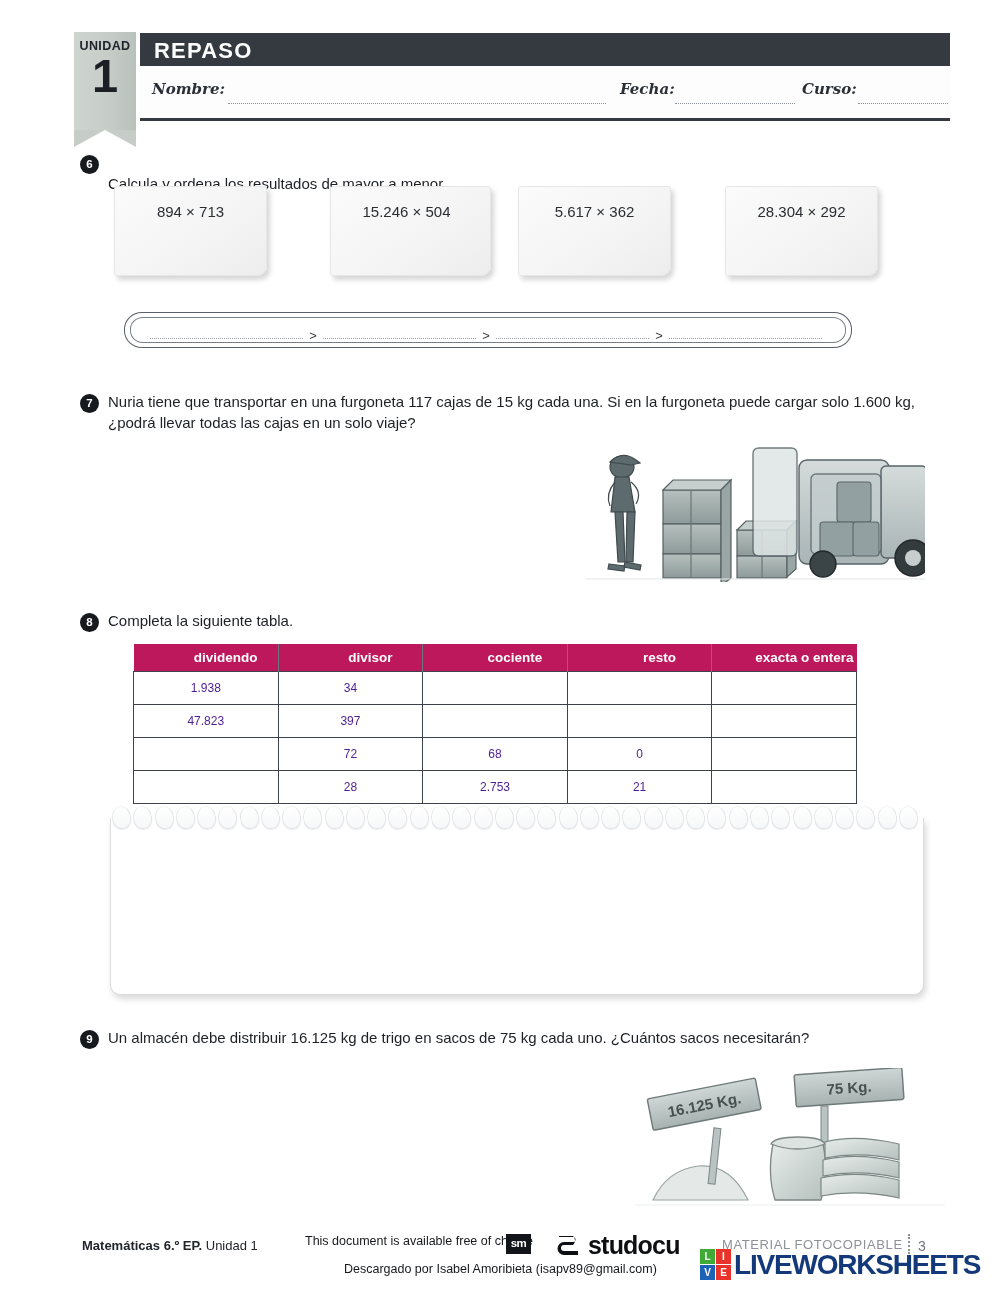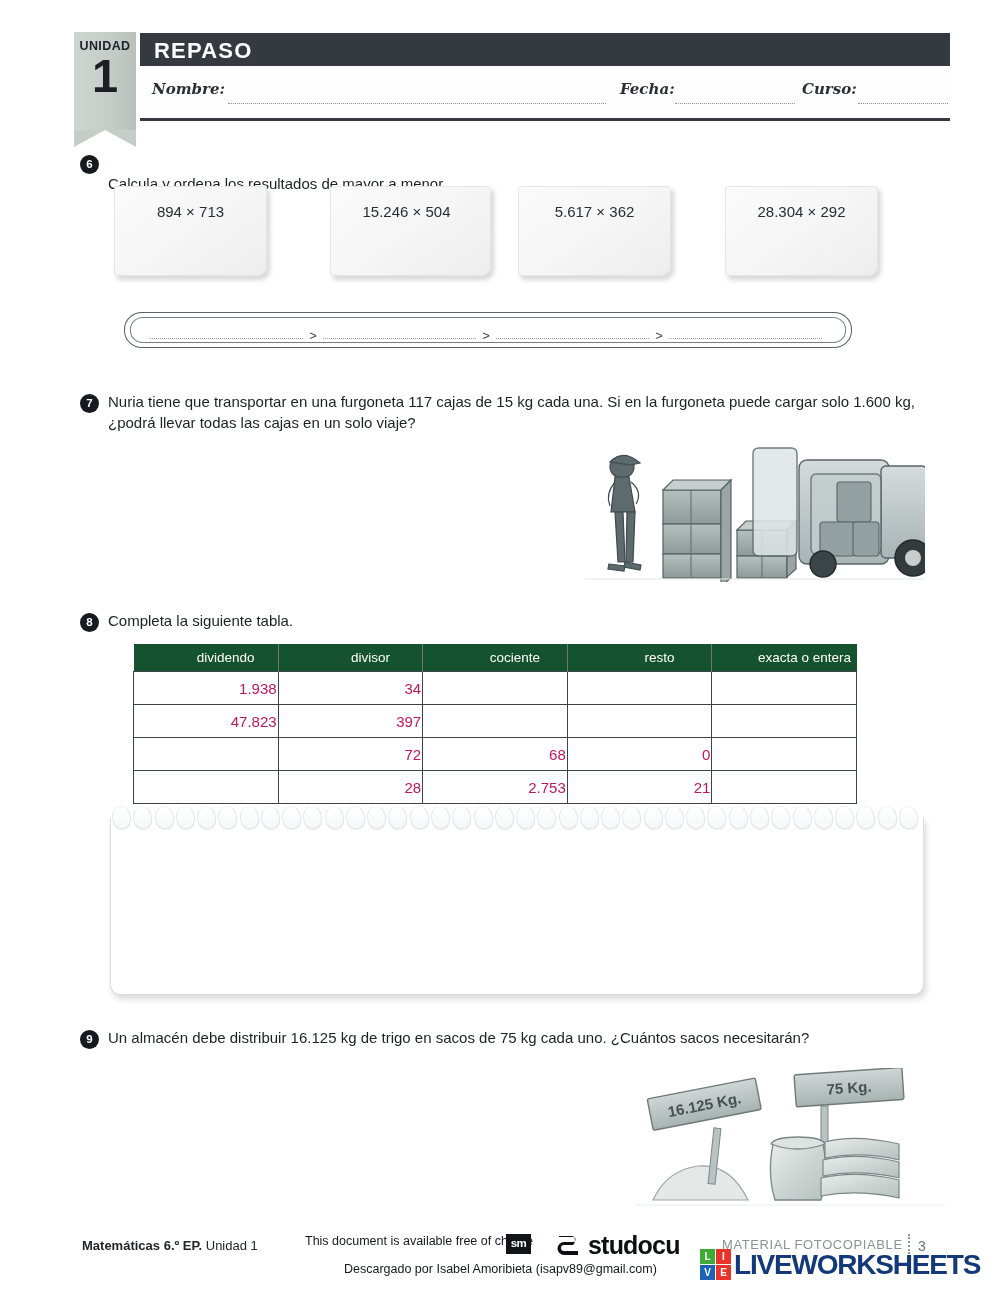--- a/index.html
+++ b/index.html
@@ -200,37 +200,37 @@
   .ex8-text  { left: 108px; top: 610px; width: 500px; }
 
   .tbl {
     position: absolute;
     left: 133px; top: 644px;
     width: 724px;
     border-collapse: collapse;
     table-layout: fixed;
   }
   .tbl th {
-    background: #14532d;
+    background: #be185d;
     color: #ffffff;
     font-size: 13.5px;
-    font-weight: 400;
+    font-weight: 700;
     height: 25px;
     border-left: 1px solid #6e757c;
     border-right: 1px solid #6e757c;
     padding-left: 41px;
   }
   .tbl th:first-child { border-left: none; }
   .tbl th:last-child  { border-right: none; }
   .tbl td {
     height: 30px;
     border: 1.3px solid #3e4349;
-    text-align: right;
-    font-size: 15px;
-    color: #be185d;
+    text-align: center;
+    font-size: 12px;
+    color: #4c1d95;
     background: #ffffff;
   }
 
   
   .notebook {
     position: absolute;
     left: 110px; top: 818px;
     width: 812px; height: 176px;
     background: #ffffff;
     border: 1px solid #dcdcdc;

